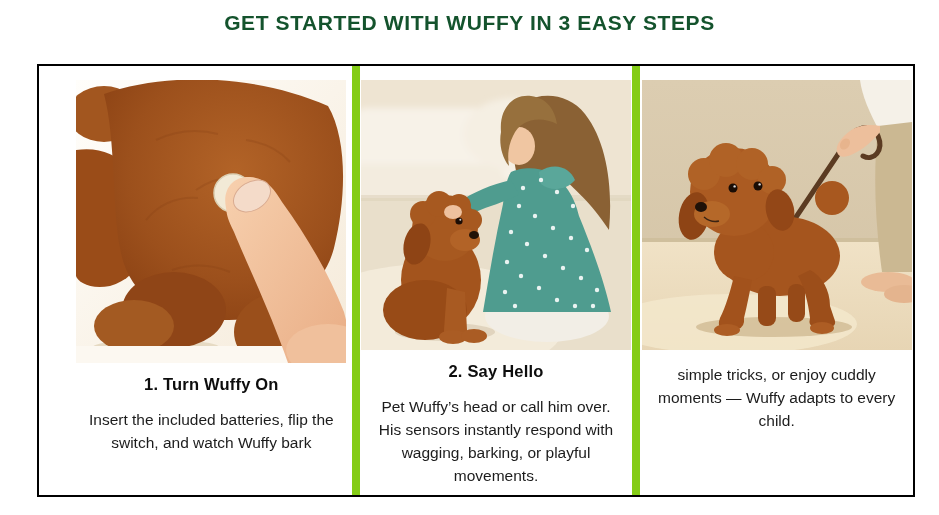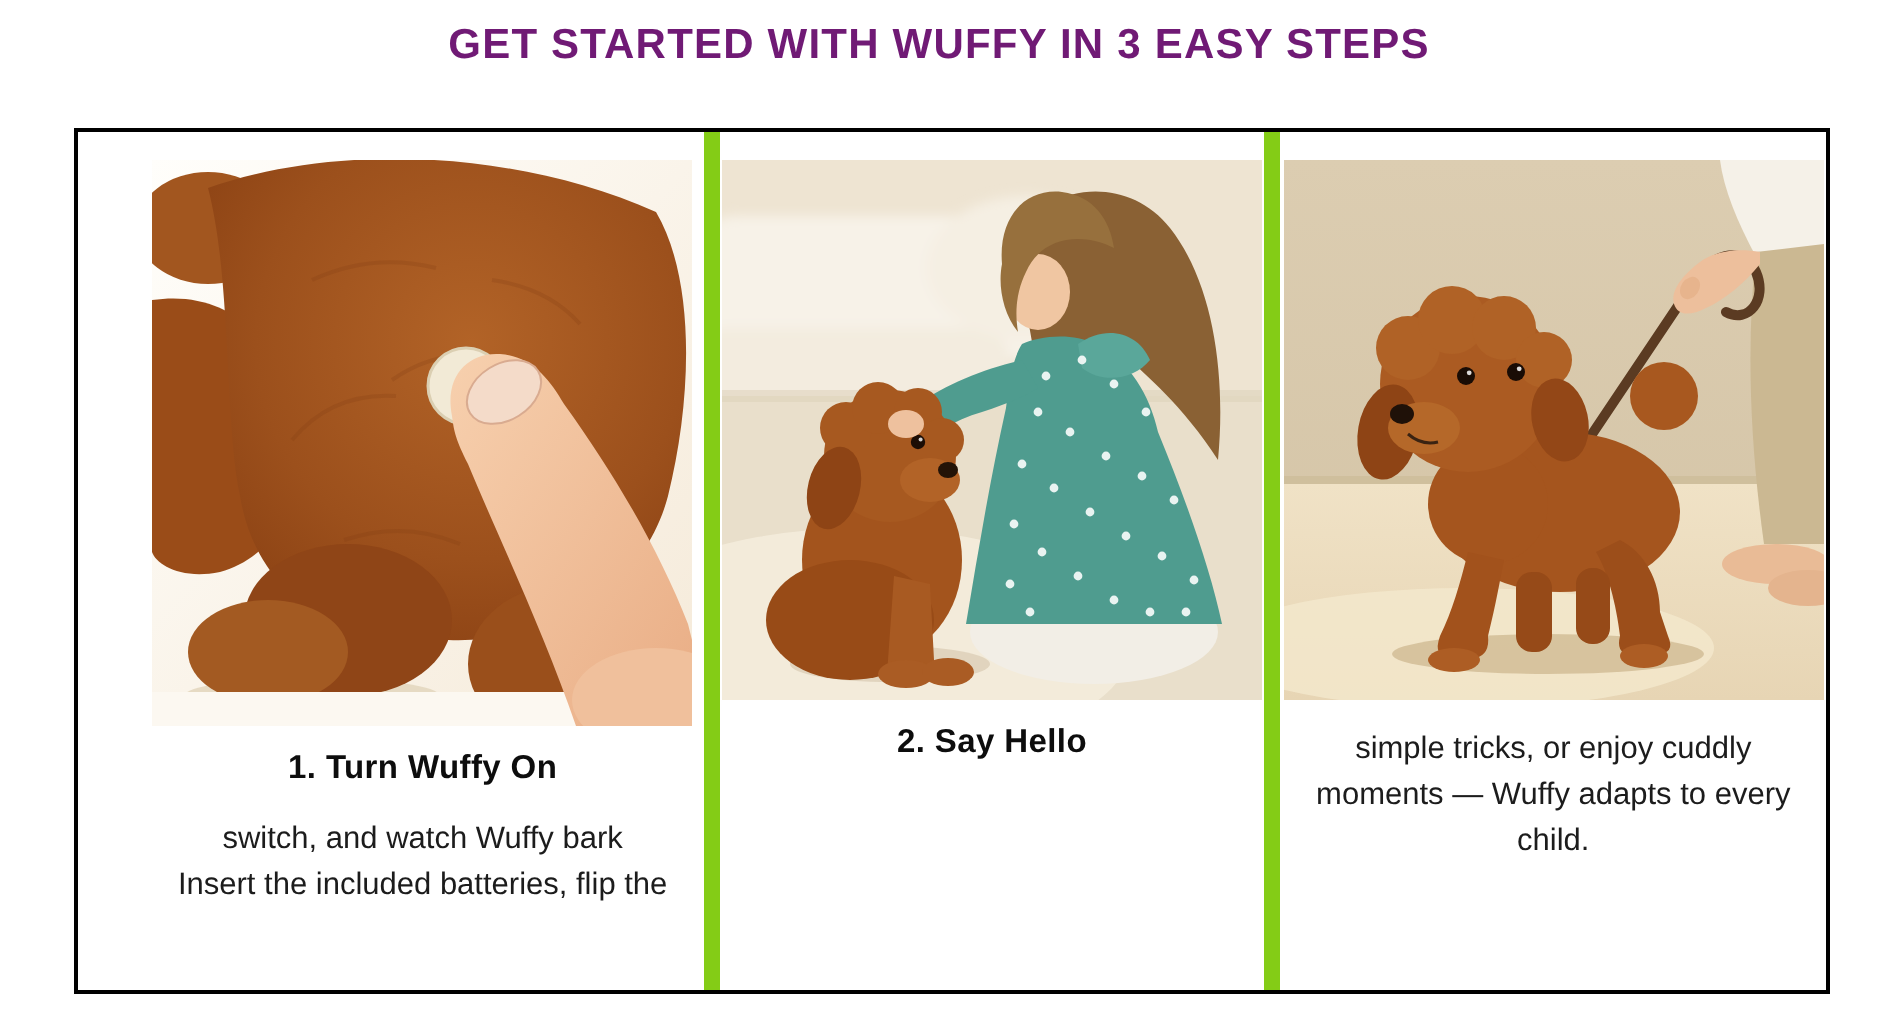--- a/index.html
+++ b/index.html
@@ -4,21 +4,21 @@
 <style>
   html,body{margin:0;padding:0;}
   body{
     width:939px;height:515px;background:#ffffff;overflow:hidden;position:relative;
     font-family:"Liberation Sans",sans-serif;color:#141414;
     -webkit-font-smoothing:antialiased;
   }
   .page-title{
     margin:10px 0 0;text-align:center;
     font-size:21px;line-height:26px;font-weight:800;letter-spacing:.6px;
-    color:#701a75;
+    color:#14532d;
   }
   .board{
     position:absolute;left:37px;top:64px;width:878px;height:433px;
     box-sizing:border-box;border:2px solid #000;background:#fff;
     display:grid;grid-template-columns:1fr 1fr 1fr;padding-left:32px;
   }
   .col{
     display:flex;flex-direction:column;align-items:center;
     padding-top:14px;box-sizing:border-box;min-width:0;
   }
@@ -74,22 +74,22 @@
       <ellipse cx="58" cy="246" rx="40" ry="26" fill="#a35a22"></ellipse>
       <ellipse cx="208" cy="252" rx="50" ry="40" fill="#9a4f1b"></ellipse>
       <rect y="266" width="270" height="17" fill="#fcf8f1"></rect>
       <circle cx="157" cy="113" r="19" fill="#f2ead6" stroke="#dbcfb2" stroke-width="1.5"></circle>
       <path d="M150 128 C146 108 158 96 174 97 C190 98 199 110 206 122 C232 158 254 196 268 232 L270 240 L270 283 L212 283 C196 236 172 186 158 152 C152 140 151 136 150 128 Z" fill="url(#skin1)"></path>
       <ellipse cx="176" cy="116" rx="20" ry="14" fill="#f4dbc9" stroke="#d9ab90" transform="rotate(-32 176 116)"></ellipse>
       <ellipse cx="252" cy="270" rx="42" ry="26" fill="#f0c09c"></ellipse>
     </svg>
     <h3 class="step-heading">1. Turn Wuffy On</h3>
     <p class="step-desc">
+      <span class="line">Insert the included batteries, flip the</span>
       <span class="line">switch, and watch Wuffy bark</span>
-      <span class="line">Insert the included batteries, flip the</span>
     </p>
   </div>
 
   <div class="col">
     <svg class="photo" style="height:270px" viewBox="0 0 270 270" role="img" aria-label="Young girl in a teal polka-dot dress kneeling on the floor petting the Wuffy plush puppy">
       <defs>
         <filter id="soft2" x="-20%" y="-20%" width="140%" height="140%">
             <feGaussianBlur stdDeviation="3"></feGaussianBlur>
           </filter>
       </defs>
@@ -148,20 +148,26 @@
           <circle cx="110" cy="140" r="11"></circle>
       </g>
       <ellipse cx="56" cy="164" rx="13" ry="21" fill="#8e4415" transform="rotate(14 56 164)"></ellipse>
       <ellipse cx="104" cy="160" rx="15" ry="11" fill="#b26327"></ellipse>
       <ellipse cx="113" cy="155" rx="5" ry="4" fill="#231307"></ellipse>
       <circle cx="98" cy="141" r="3.6" fill="#1c0d05"></circle>
       <circle cx="99.3" cy="139.8" r="1" fill="#fff" opacity=".8"></circle>
       <ellipse cx="92" cy="132" rx="9" ry="7" fill="#eec19e"></ellipse>
     </svg>
     <h3 class="step-heading">2. Say Hello</h3>
+    <p class="step-desc">
+      <span class="line">Pet Wuffy’s head or call him over.</span>
+      <span class="line">His sensors instantly respond with</span>
+      <span class="line">wagging, barking, or playful</span>
+      <span class="line">movements.</span>
+    </p>
   </div>
 
   <div class="col">
     <svg class="photo" style="height:270px" viewBox="0 0 270 270" role="img" aria-label="Child walking the fluffy brown Wuffy puppy on a dark brown leash">
       <defs>
         <linearGradient id="wall3" x1="0" y1="0" x2="0" y2="1">
           <stop offset="0" stop-color="#dccdb1"></stop>
             <stop offset="1" stop-color="#d3c3a5"></stop>
         </linearGradient>
         <linearGradient id="floor3" x1="0" y1="0" x2="0" y2="1">

